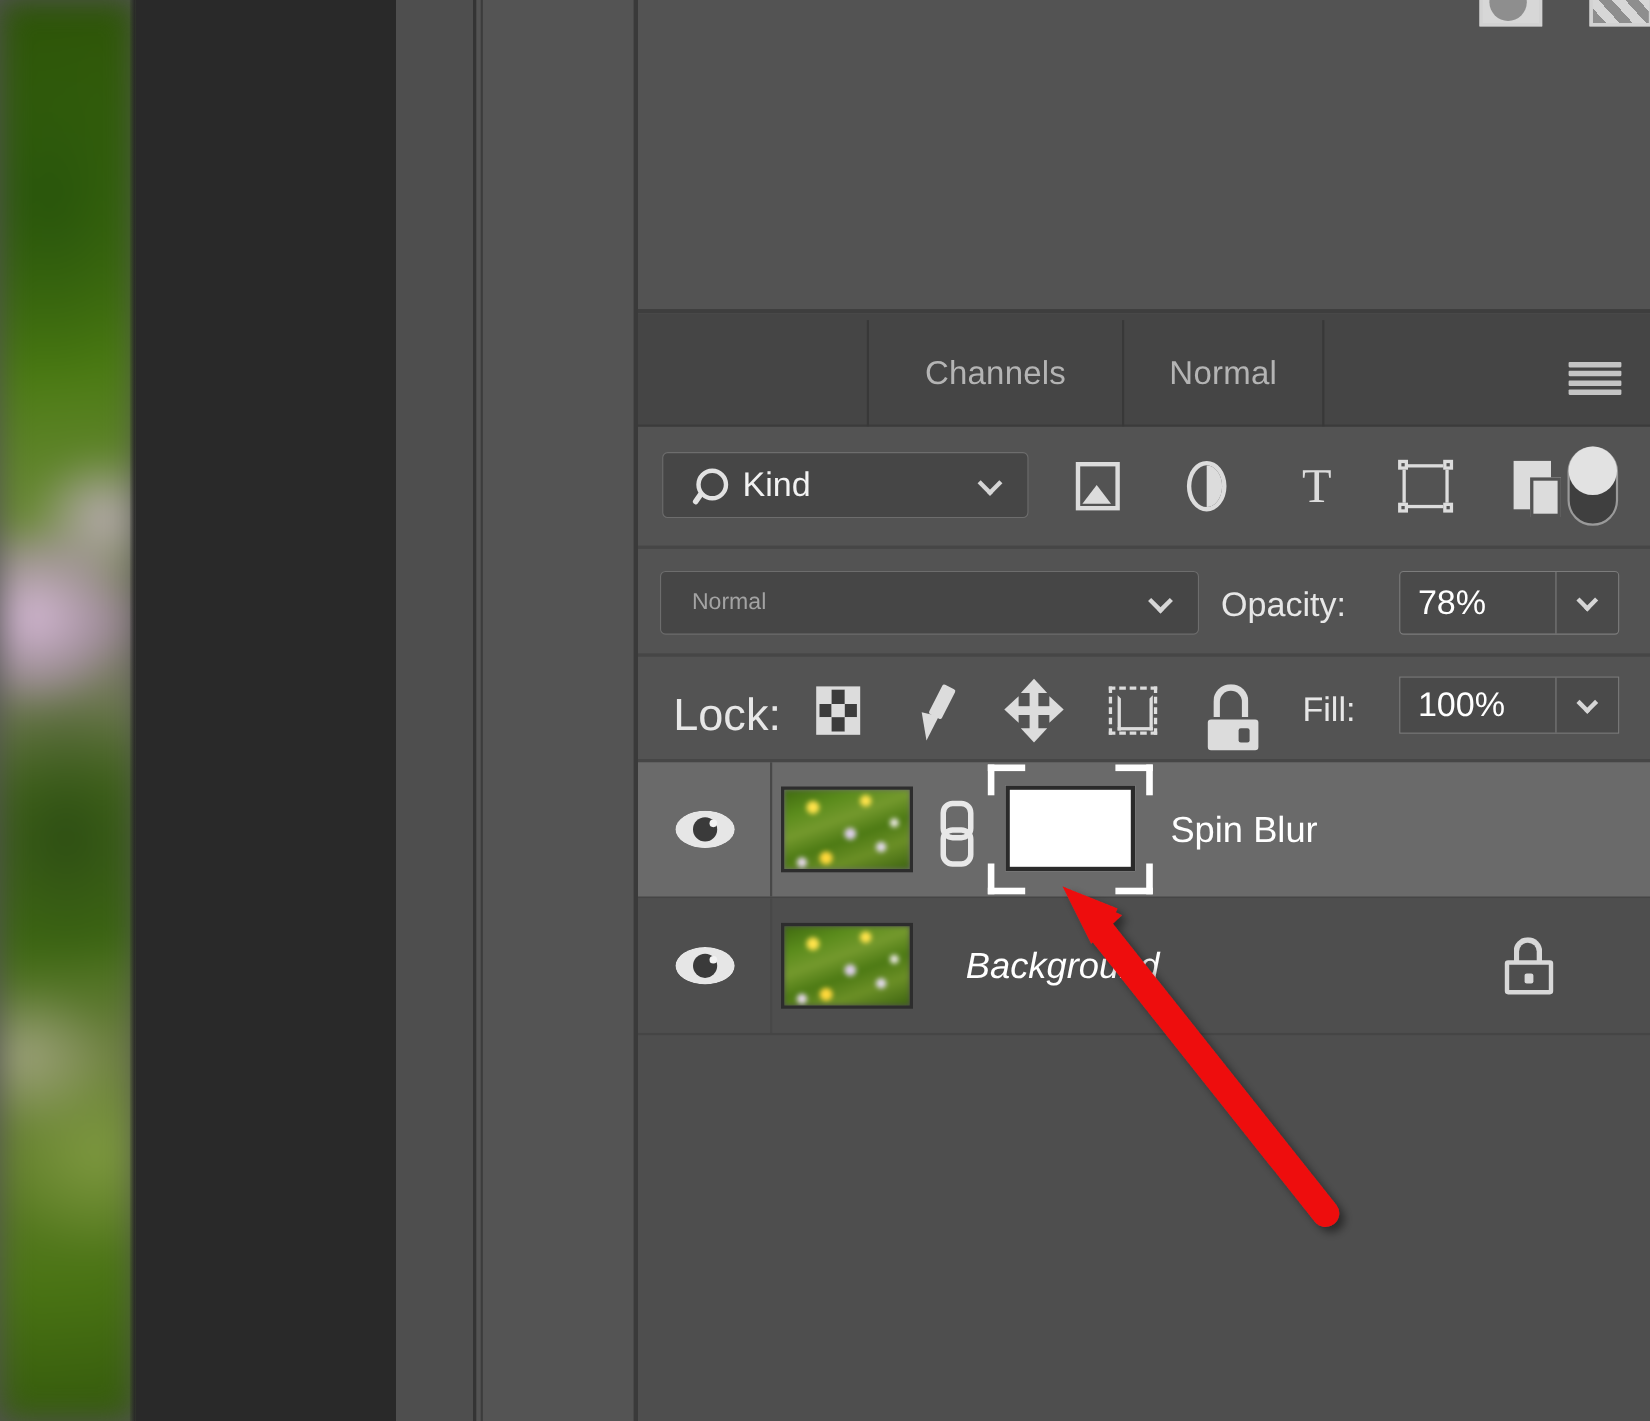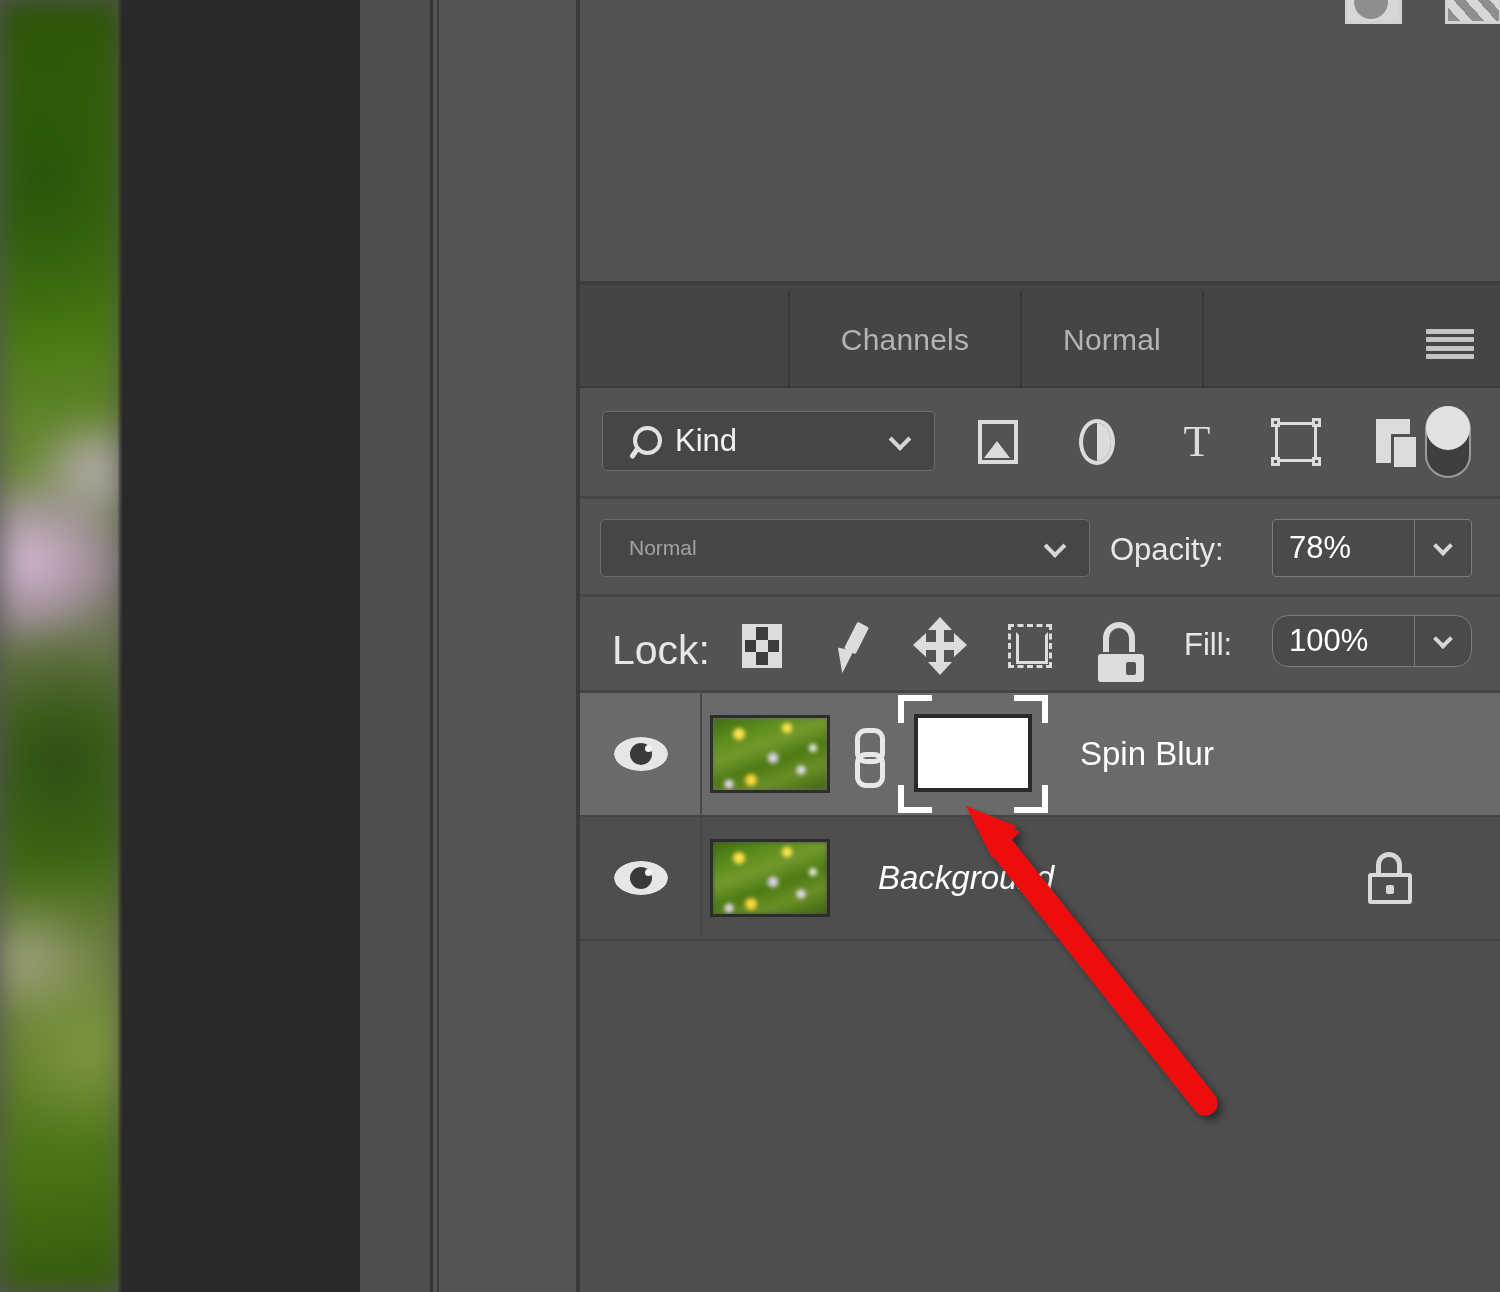--- a/index.html
+++ b/index.html
@@ -141,21 +141,21 @@
                     border:3px solid #dcdcdc; border-top-color:transparent; }
   .ic-lock { position:absolute; left:11px; top:5px; width:32px; height:30px;
              border:6px solid #dcdcdc; border-bottom:none; border-radius:16px 16px 0 0; }
   .ic-lock::after { content:""; position:absolute; left:-11px; top:26px; width:46px; height:28px;
                     background:#dcdcdc; border-radius:3px; }
   .ic-lock i { position:absolute; left:17px; top:34px; width:10px; height:13px;
                background:#535353; border-radius:2px; z-index:2; }
 
   .fill-label { position:absolute; left:604px; top:30px; font-size:31px; color:#e7e7e7; }
   .fill-box { position:absolute; left:692px; top:18px; width:200px; height:52px;
-              background:#4a4a4a; border:1px solid #7c7c7c; border-radius:16px; display:flex; }
+              background:#4a4a4a; border:1px solid #7c7c7c; border-radius:0; display:flex; }
 
   
   .layer-list { position:relative; background:#4e4e4e; height:648px; border-top:3px solid #464646; }
   .layer-row { position:relative; height:124px; display:flex; align-items:center;
                border-bottom:2px solid #454545; }
   .layer-row.selected { background:#6a6a6a; }
   .eye-cell { width:122px; height:100%; display:flex; align-items:center; justify-content:center;
               cursor:pointer; }
   .eye { width:54px; height:34px; position:relative; }
   .eye-out { position:absolute; inset:0; background:#e6e6e6;
@@ -188,21 +188,21 @@
 
   .mask-wrap { position:relative; width:150px; height:118px; margin-left:12px; cursor:pointer; }
   .mask-thumb { position:absolute; left:16px; top:19px; width:118px; height:78px;
                 background:#ffffff; border:4px solid #2a2a2a; }
   .brk { position:absolute; width:34px; height:28px; border:6px solid #ffffff; }
   .brk.tl { left:0;  top:0;  border-right:none; border-bottom:none; }
   .brk.tr { right:0; top:0;  border-left:none;  border-bottom:none; }
   .brk.bl { left:0;  bottom:0; border-right:none; border-top:none; }
   .brk.br { right:0; bottom:0; border-left:none;  border-top:none; }
 
-  .layer-name { margin-left:32px; font-size:33px; color:#ffffff; }
+  .layer-name { margin-left:16px; font-size:33px; color:#ffffff; }
   .layer-name.italic { font-style:italic; }
   .bg-lock { position:absolute; right:88px; top:50%; transform:translateY(-50%);
              width:44px; height:52px; }
   .bg-lock .shk { position:absolute; left:8px; top:0; width:26px; height:24px;
                   border:5px solid #d8d8d8; border-bottom:none; border-radius:13px 13px 0 0; }
   .bg-lock .body { position:absolute; left:0; top:21px; width:44px; height:31px;
                    border:4px solid #d8d8d8; border-radius:3px; }
   .bg-lock .kh { position:absolute; left:18px; top:33px; width:8px; height:9px;
                  background:#d8d8d8; border-radius:2px; }
   .list-fill { background:#4e4e4e; height:398px; }

